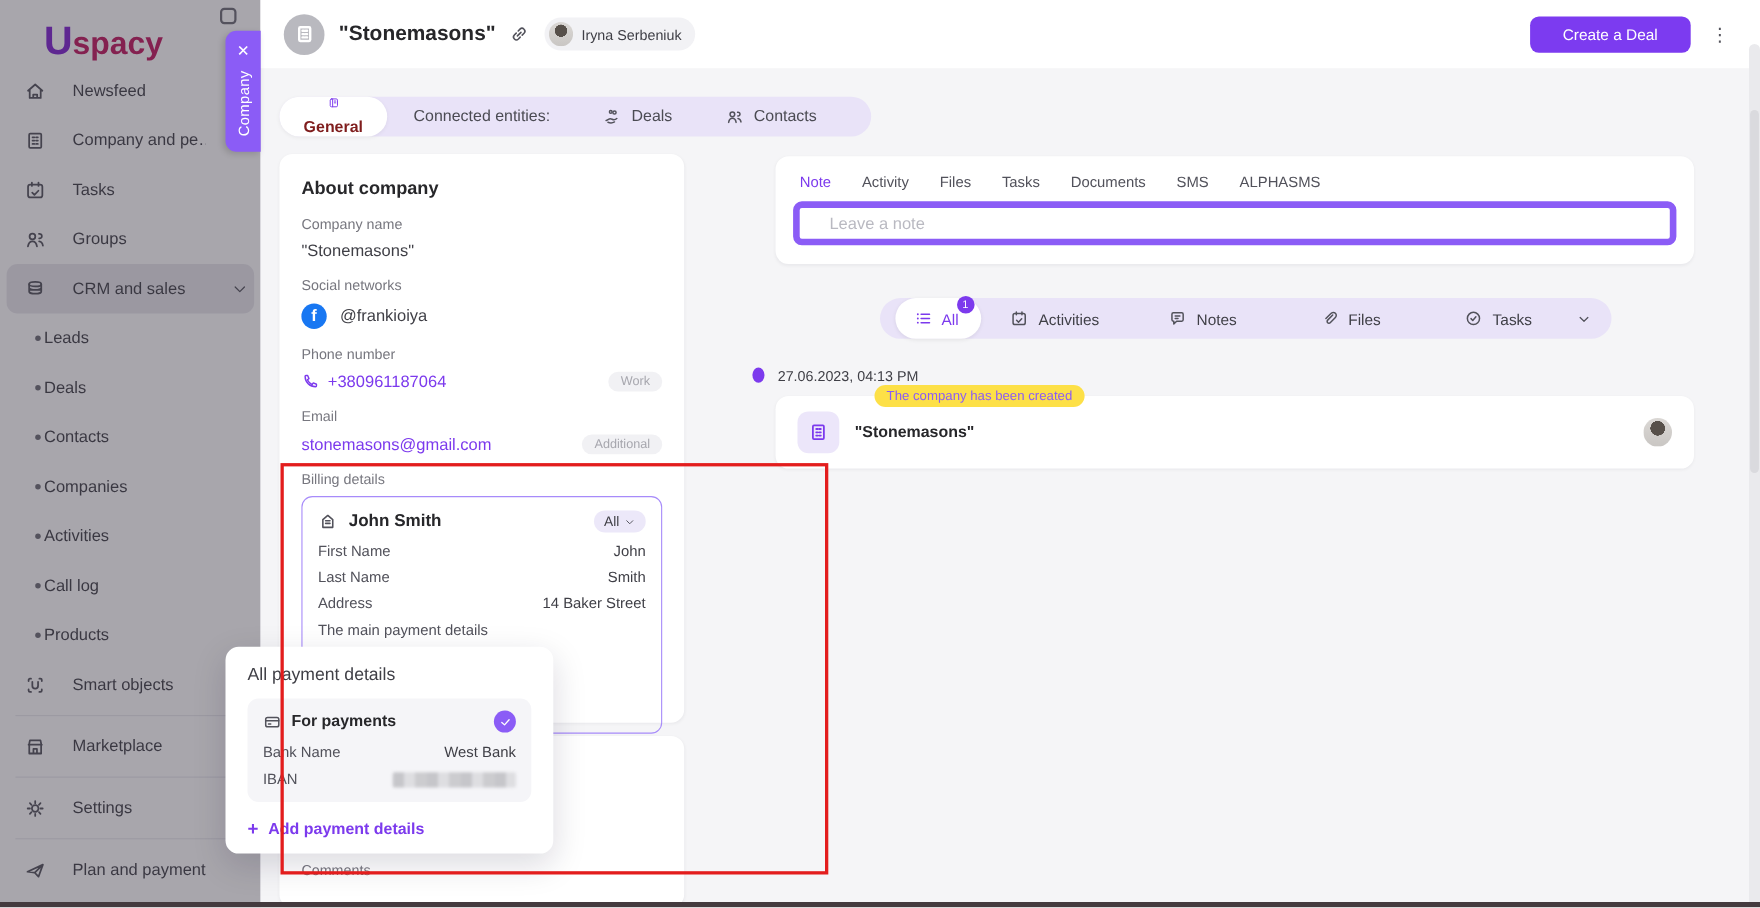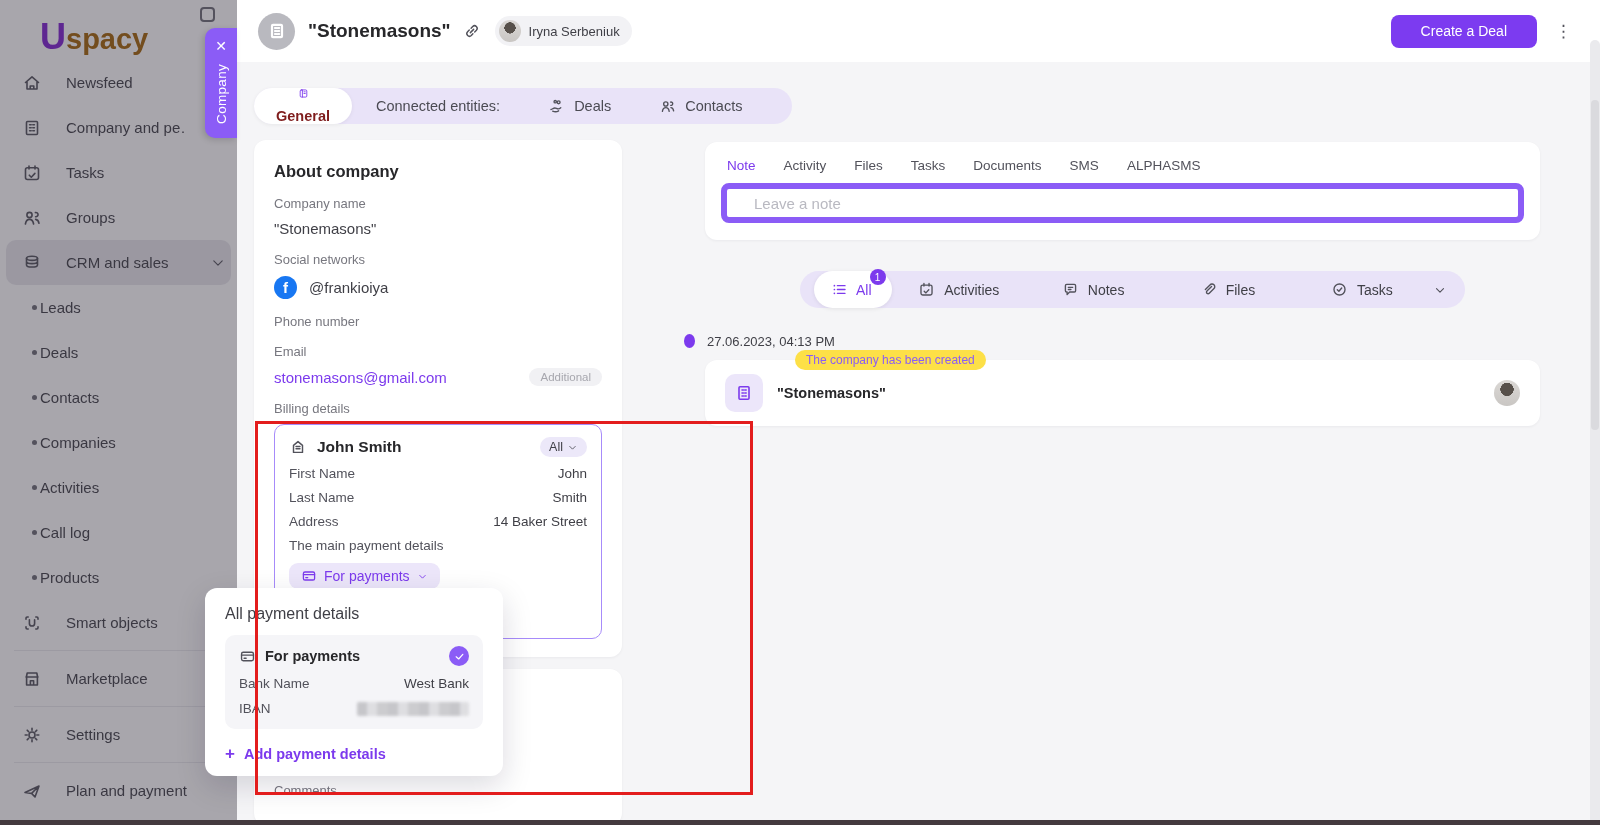--- a/index.html
+++ b/index.html
@@ -5,21 +5,21 @@
   html,body{margin:0;padding:0;background:#e9e9ec;}
   *{box-sizing:border-box;}
   .app{position:relative;width:1600px;height:825px;overflow:hidden;
        font-family:"Liberation Sans",sans-serif;background:#f5f5f7;color:#3f3f46;}
 
   
   .sidebar{position:absolute;left:0;top:0;width:237px;height:825px;background:#fbfbfc;overflow:hidden;}
   .sidebar::after{content:"";position:absolute;inset:0;background:rgba(52,48,62,.42);pointer-events:none;}
   .logo{display:flex;align-items:baseline;padding:16px 0 4px 40px;height:56px;}
   .logo-u{font-size:36px;font-weight:bold;color:#7c22ce;letter-spacing:-2px;}
-  .logo-rest{font-size:29px;font-weight:bold;color:#a16207;margin-left:2px;}
+  .logo-rest{font-size:29px;font-weight:bold;color:#be185d;margin-left:2px;}
   .nav{padding-top:4px;}
   .nav-item{height:45px;display:flex;align-items:center;gap:24px;padding:0 12px 0 22px;
             font-size:15px;color:#3f3f46;cursor:pointer;}
   .nav-item.active{background:#e5e4e9;border-radius:10px;margin:0 6px;padding:0 6px 0 16px;}
   .nav-item svg{flex:0 0 auto;}
   .nav-label{flex:1 1 auto;white-space:nowrap;overflow:hidden;}
   .nav-sub{height:45px;display:flex;align-items:center;gap:3px;padding-left:32px;font-size:15px;color:#3f3f46;cursor:pointer;}
   .bullet{width:5px;height:5px;border-radius:50%;background:#6b6b74;}
   .nav-div{height:1px;background:#e7e7ea;margin:5px 14px;}
   .collapse-ic{position:absolute;top:7px;left:200px;width:15px;height:15px;border:2px solid #6b6b74;border-radius:4px;}
@@ -317,20 +317,29 @@
     <div class="card about-card">
       <div class="card-h">About company</div>
       <div class="f-label">Company name</div>
       <div class="f-value">"Stonemasons"</div>
       <div class="f-label">Social networks</div>
       <div class="frow">
         <span class="fb">f</span>
         <span class="f-value" style="margin-top:0">@frankioiya</span>
       </div>
       <div class="f-label">Phone number</div>
+      <div class="frow">
+        <span class="purple-link">
+          <svg class="ic purple" width="16" height="16" viewBox="0 0 20 20">
+              <path d="M4.2 3.8c0-.5.4-.9.9-.9h2l1.5 3.6-1.8 1.3a11.3 11.3 0 0 0 5.4 5.4l1.3-1.8 3.6 1.5v2c0 .5-.4.9-.9.9C9.4 15.8 4.2 10.6 4.2 3.8z"></path>
+            </svg>
+          <span>+380961187064</span>
+        </span>
+        <span class="tag">Work</span>
+      </div>
       <div class="f-label">Email</div>
       <div class="frow">
         <span class="purple-link">stonemasons@gmail.com</span>
         <span class="tag">Additional</span>
       </div>
       <div class="f-label">Billing details</div>
       <div class="billing-box">
         <div class="bb-head">
           <svg class="ic" width="18" height="18" viewBox="0 0 20 20">
               <path d="M5 8.2 10 4l5 4.2V16H5V8.2zM7.8 9.4h4.4M7.8 12h4.4"></path>

